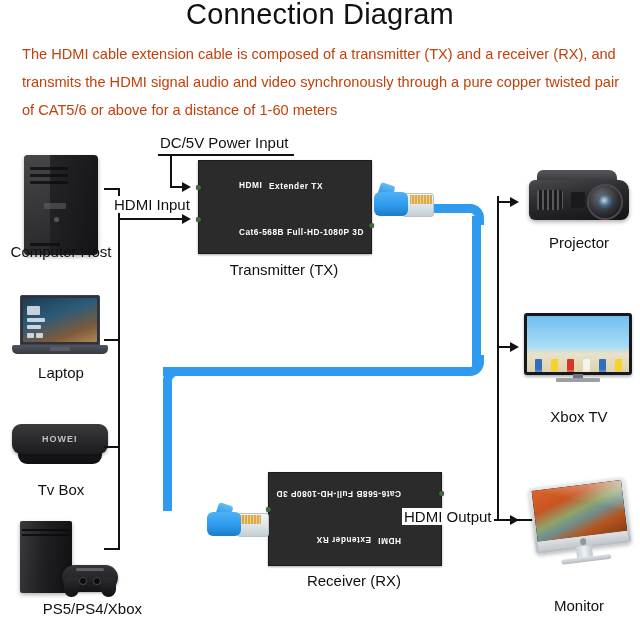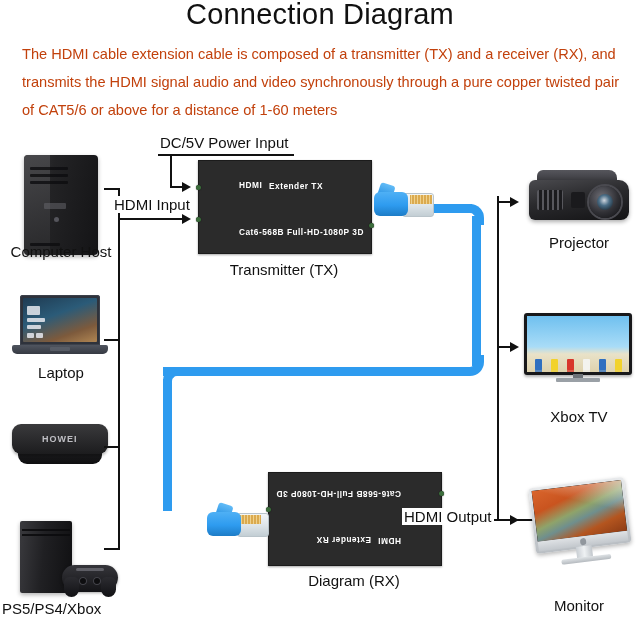--- a/index.html
+++ b/index.html
@@ -232,36 +232,37 @@
   </div>
   <div class="abs devlabel" style="left:0px;top:364px;width:122px;">Laptop</div>
 
   <div class="abs" style="left:12px;top:424px;">
     <div style="position:relative;width:96px;height:48px;">
       <div class="tvbox-side" style="left:6px;top:22px;width:84px;height:18px;"></div>
       <div class="tvbox-top" style="left:0px;top:0px;width:96px;height:30px;"></div>
       <div class="tvbox-logo" style="left:30px;top:10px;">HOWEI</div>
     </div>
   </div>
+  <div class="abs devlabel" style="left:0px;top:481px;width:122px;">Tv Box</div>
 
   <div class="abs" style="left:14px;top:521px;">
     <div style="position:relative;width:110px;height:78px;">
       <div class="ps-body" style="left:6px;top:0px;width:52px;height:72px;"></div>
       <div class="ps-strip" style="left:8px;top:8px;width:48px;"></div>
       <div class="ps-strip" style="left:8px;top:13px;width:48px;"></div>
       <div class="pad" style="left:48px;top:44px;width:56px;height:27px;">
         <div class="pad-grip" style="left:2px;top:12px;"></div>
         <div class="pad-grip" style="right:2px;top:12px;"></div>
         <div class="pad-bar" style="left:14px;top:3px;width:28px;"></div>
         <div class="pad-stick" style="left:17px;top:12px;"></div>
         <div class="pad-stick" style="left:31px;top:12px;"></div>
       </div>
     </div>
   </div>
-  <div class="abs devlabel" style="left:0px;top:600px;width:140px;text-align:left;padding-left:2px;">PS5/PS4/Xbox</div>
+  <div class="abs devlabel" style="left:0px;top:600px;width:140px;text-align:right;padding-left:2px;">PS5/PS4/Xbox</div>
 
   <div class="abs vline" style="left:118px;top:188px;height:360px;"></div>
   <div class="abs hline" style="left:104px;top:188px;width:16px;"></div>
   <div class="abs hline" style="left:104px;top:339px;width:16px;"></div>
   <div class="abs hline" style="left:104px;top:446px;width:16px;"></div>
   <div class="abs hline" style="left:104px;top:548px;width:16px;"></div>
 
   <div class="abs hline" style="left:118px;top:218px;width:65px;"></div>
   <div class="abs arrow-r" style="left:182px;top:214px;"></div>
   <div class="abs flowlabel" style="left:112px;top:196px;">HDMI Input</div>
@@ -284,21 +285,21 @@
 
   <div class="abs extbox" style="left:268px;top:472px;width:172px;height:92px;">
     <div class="rx-rot" style="position:absolute;inset:0;">
       <span class="t hdmiword" style="left:16px;top:19px;">HDMI</span>
       <span class="t" style="left:46px;top:20px;">Extender  RX</span>
       <span class="t" style="left:16px;top:66px;">Cat6-568B Full-HD-1080P 3D</span>
     </div>
     <span class="port" style="left:-3px;top:34px;"></span>
     <span class="port" style="right:-3px;top:18px;"></span>
   </div>
-  <div class="abs devlabel" style="left:268px;top:572px;width:172px;">Diagram (RX)</div>
+  <div class="abs devlabel" style="left:268px;top:572px;width:172px;">Receiver (RX)</div>
 
   <div class="abs cable cab-h" style="left:430px;top:204px;width:42px;"></div>
   <div class="abs corner" style="left:463px;top:204px;width:12px;height:12px;border-left:none;border-bottom:none;border-radius:0 14px 0 0;"></div>
   <div class="abs cable cab-v" style="left:472px;top:216px;height:150px;"></div>
   <div class="abs corner" style="left:463px;top:355px;width:12px;height:12px;border-left:none;border-top:none;border-radius:0 0 14px 0;"></div>
   <div class="abs cable cab-h" style="left:163px;top:367px;width:305px;"></div>
   <div class="abs corner" style="left:163px;top:367px;width:12px;height:12px;border-right:none;border-bottom:none;border-radius:14px 0 0 0;"></div>
   <div class="abs cable cab-v" style="left:163px;top:379px;height:132px;"></div>
 
   <div class="rj flip abs" style="left:372px;top:188px;width:62px;height:32px;">

